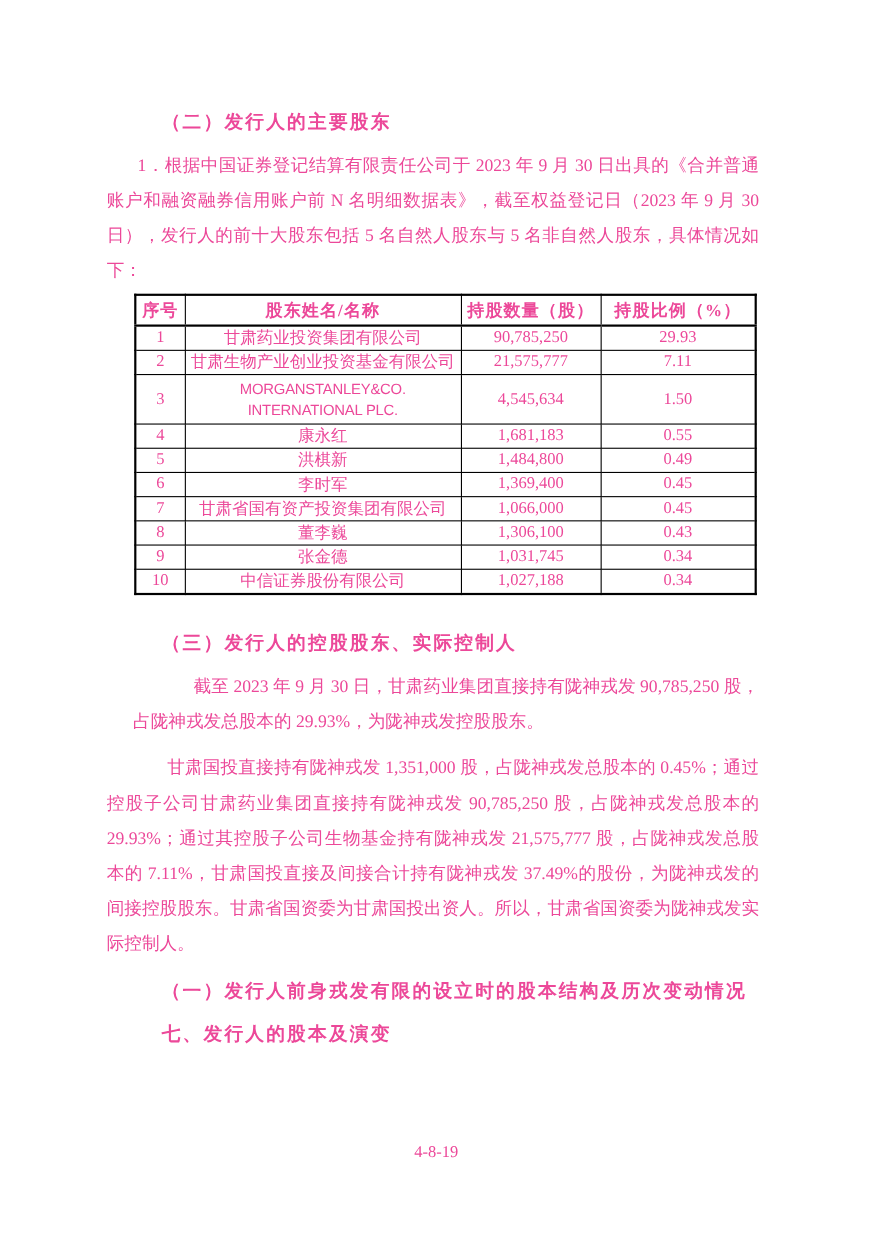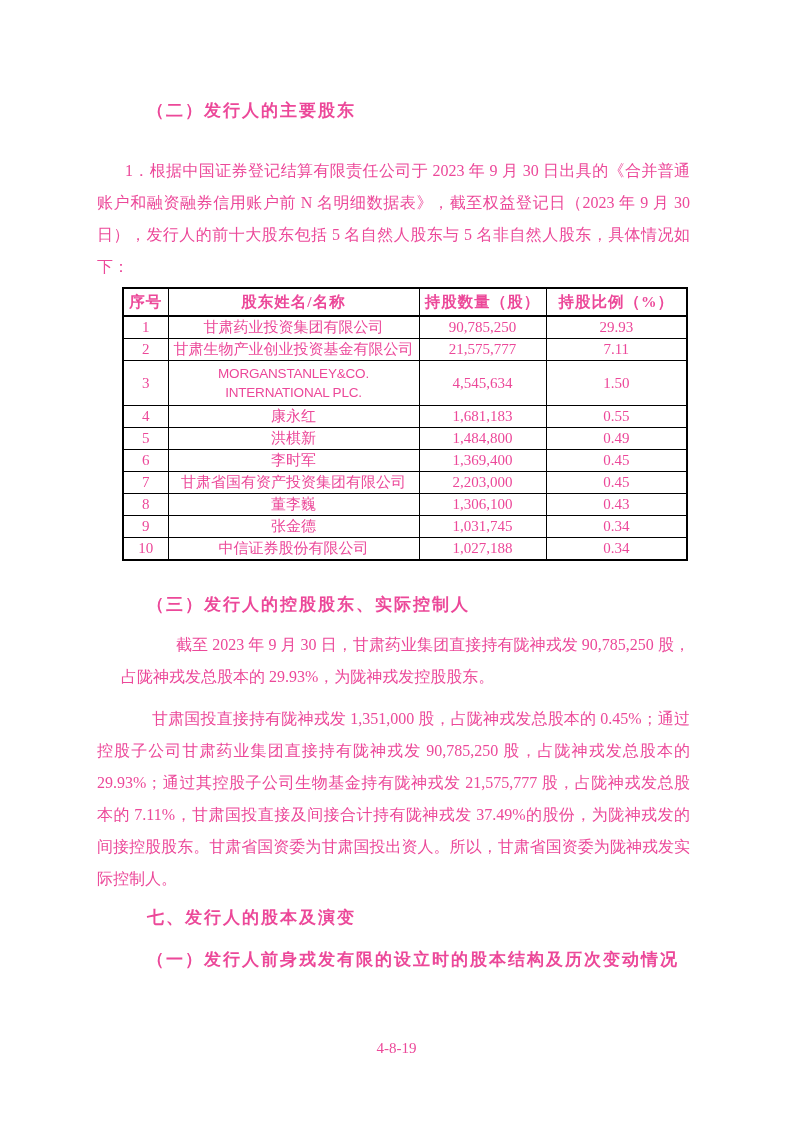--- a/index.html
+++ b/index.html
@@ -20,21 +20,21 @@
     letter-spacing:2px; margin:0; text-indent:50px;
   }
   .hd2 { margin-top:95px; }
   .hd3 { margin-top:28px; }
   .hd7 { margin-top:7px; }
   .hd71 { margin-top:10px; }
   .body-p {
     font-size:16px; line-height:32px; margin:0;
     text-align:justify; text-indent:55px;
   }
-  .p-num { margin-top:28px; text-indent:28px; }
+  .p-num { margin-top:8px; text-indent:28px; }
   .p2 { margin-top:8px;margin-left:24px; }
   .p3 { margin-top:10px; }
   .p-bold { margin-top:6px; font-weight:bold; }
   table.sh-table {
     border-collapse:collapse; table-layout:fixed;
     width:564px; margin:4px 0 0 25px;
     border:2px solid #000;
     font-size:15px;
     padding-left:44px;
   }
@@ -121,21 +121,21 @@
         </tr>
         <tr>
           <td>6</td>
           <td>李时军</td>
           <td>1,369,400</td>
           <td>0.45</td>
         </tr>
         <tr>
           <td>7</td>
           <td>甘肃省国有资产投资集团有限公司</td>
-          <td>2,203,000</td>
+          <td>1,066,000</td>
           <td>0.45</td>
         </tr>
         <tr>
           <td>8</td>
           <td>董李巍</td>
           <td>1,306,100</td>
           <td>0.43</td>
         </tr>
         <tr>
           <td>9</td>
@@ -152,20 +152,20 @@
       </tbody>
     </table>
 
     <p class="hd hd3">（三）发行人的控股股东、实际控制人</p>
 
     <p class="body-p p2">截至 2023 年 9 月 30 日，甘肃药业集团直接持有陇神戎发 90,785,250 股，占陇神戎发总股本的 29.93%，为陇神戎发控股股东。</p>
 
     <p class="body-p p3">甘肃国投直接持有陇神戎发 1,351,000 股，占陇神戎发总股本的 0.45%；通过控股子公司甘肃药业集团直接持有陇神戎发 90,785,250 股，占陇神戎发总股本的 29.93%；通过其控股子公司生物基金持有陇神戎发 21,575,777 股，占陇神戎发总股本的 7.11%，甘肃国投直接及间接合计持有陇神戎发 37.49%的股份，为陇神戎发的间接控股股东。甘肃省国资委为甘肃国投出资人。所以，甘肃省国资委为陇神戎发实际控制人。</p>
 
 
+    <p class="hd hd71">（一）发行人前身戎发有限的设立时的股本结构及历次变动情况</p>
+
     <p class="hd hd7">七、发行人的股本及演变</p>
-
-    <p class="hd hd71">（一）发行人前身戎发有限的设立时的股本结构及历次变动情况</p>
 
   </div>
 
   <div class="footer">4-8-19</div>
 </div>
 
 </body></html>

